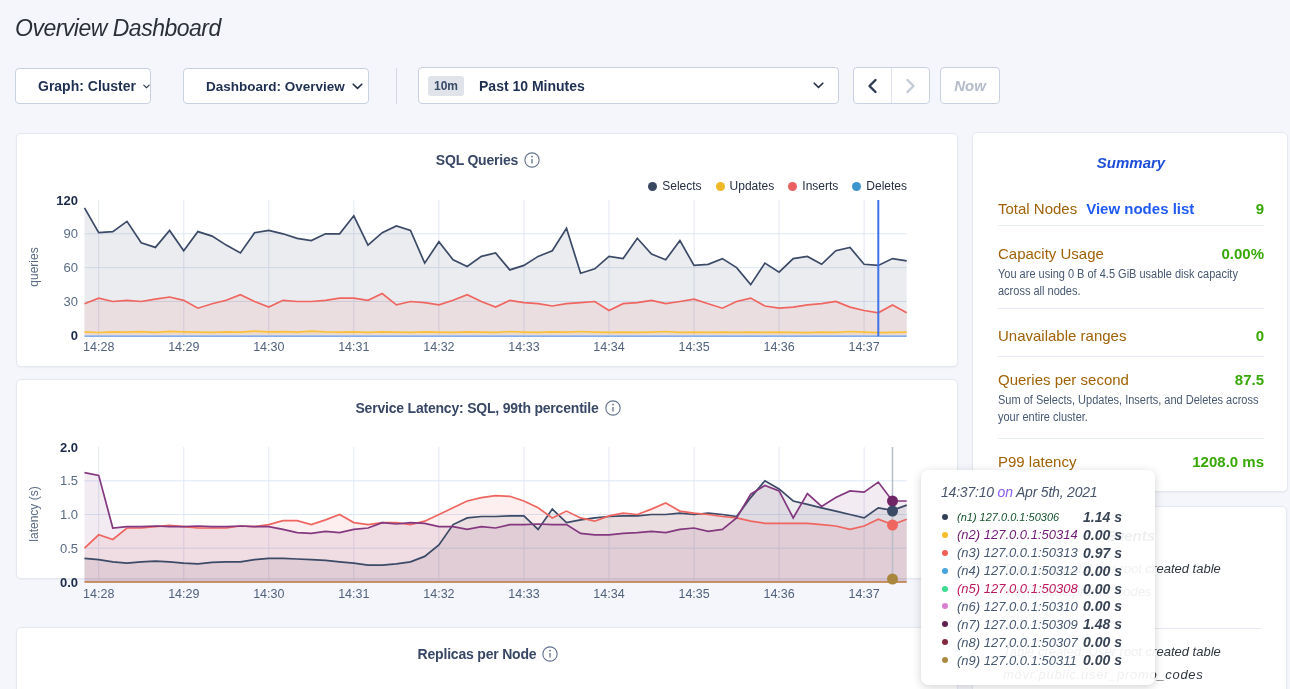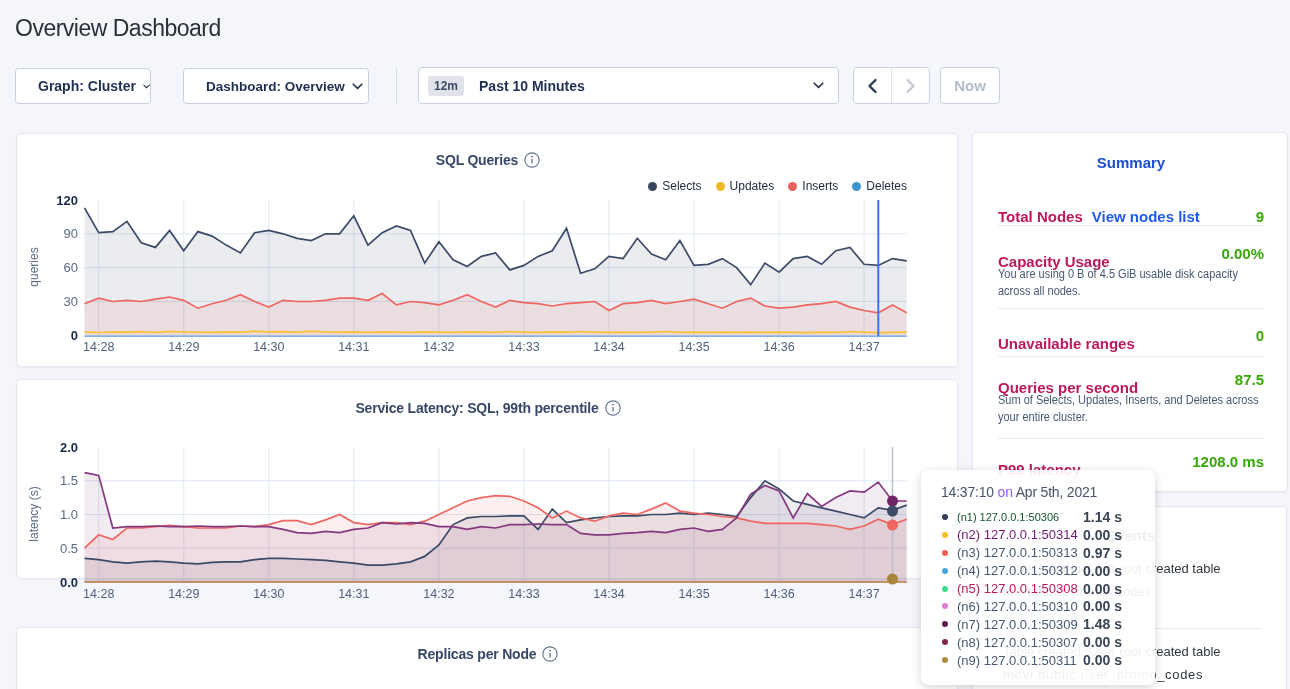--- a/index.html
+++ b/index.html
@@ -1,41 +1,41 @@
 <!DOCTYPE html>
 <html><head><meta charset="utf-8"><style>
 * { margin:0; padding:0; box-sizing:border-box; }
 html,body { width:1290px; height:689px; overflow:hidden; background:#f4f6fb;
   font-family:"Liberation Sans", sans-serif; position:relative; }
-.abs { position:absolute; }
+.abs { position:absolute;font-style:italic; }
 .card { position:absolute; background:#fff; border:1px solid #e4e8f1; border-radius:5px;
   box-shadow:0 1px 2px rgba(0,0,0,0.04); }
 .ctl { position:absolute; background:#fff; border:1px solid #c9d1e0; border-radius:4px;
   font-weight:bold; color:#1e2f52; display:flex; align-items:center; white-space:nowrap; }
 .ctitle { position:absolute; width:942px; text-align:center; font-weight:bold;
   font-size:14px; letter-spacing:-0.2px; color:#384766; }
 .srow { position:absolute; left:25px; width:266px; display:flex; font-size:15px; }
-.slab { font-weight:bold; color:#be185d;margin-top:8px; }
+.slab { font-weight:normal; color:#a16207; }
 .sval { font-weight:bold; color:#37a806; margin-left:auto; }
 .sdiv { position:absolute; left:25px; width:266px; height:1px; background:#e6eaf2; }
 .scap { position:absolute; left:25px; width:310px; font-size:12.5px; color:#475872;
   line-height:17px; transform:scaleX(0.88); transform-origin:0 0; }
 </style></head>
 <body>
 <div class="abs" style="left:15px;top:15px;font-size:23px;letter-spacing:-0.5px;color:#2b2f36">Overview Dashboard</div>
 
 <div class="ctl" style="left:15px;top:68px;width:136px;height:36px;padding-left:22px;font-size:14px">Graph: Cluster <svg width="11" height="7" viewBox="0 0 11 7" style="margin-left:7px">
       <path d="M1.2 1.2 L5.5 5.4 L9.8 1.2" stroke="#242f45" stroke-width="1.6" fill="none" stroke-linecap="round"></path>
     </svg></div>
 <div class="ctl" style="left:183px;top:68px;width:186px;height:36px;padding-left:22px;font-size:13.5px">Dashboard: Overview <svg width="11" height="7" viewBox="0 0 11 7" style="margin-left:7px">
       <path d="M1.2 1.2 L5.5 5.4 L9.8 1.2" stroke="#242f45" stroke-width="1.6" fill="none" stroke-linecap="round"></path>
     </svg></div>
 <div class="abs" style="left:396px;top:68px;width:1px;height:36px;background:#d5dae3"></div>
 <div class="ctl" style="left:418px;top:67px;width:421px;height:37px;padding-left:9px">
-  <span style="background:#e0e3ea;border-radius:3px;font-size:12px;color:#394a64;padding:3px 6px;margin-right:15px">12m</span>
+  <span style="background:#e0e3ea;border-radius:3px;font-size:12px;color:#394a64;padding:3px 6px;margin-right:15px">10m</span>
   <span style="font-size:14px">Past 10 Minutes</span>
   <span style="margin-left:auto;margin-right:14px;display:flex">
       <svg width="11" height="7" viewBox="0 0 11 7" style="margin-left:7px">
         <path d="M1.2 1.2 L5.5 5.4 L9.8 1.2" stroke="#242f45" stroke-width="1.6" fill="none" stroke-linecap="round"></path>
       </svg>
     </span>
 </div>
 <div class="abs" style="left:853px;top:67px;width:77px;height:37px;background:#fff;border:1px solid #c9d1e0;border-radius:4px;display:flex">
   <div style="flex:1;display:flex;align-items:center;justify-content:center;border-right:1px solid #dfe3ea">
     <svg width="11" height="16" viewBox="0 0 11 16">

